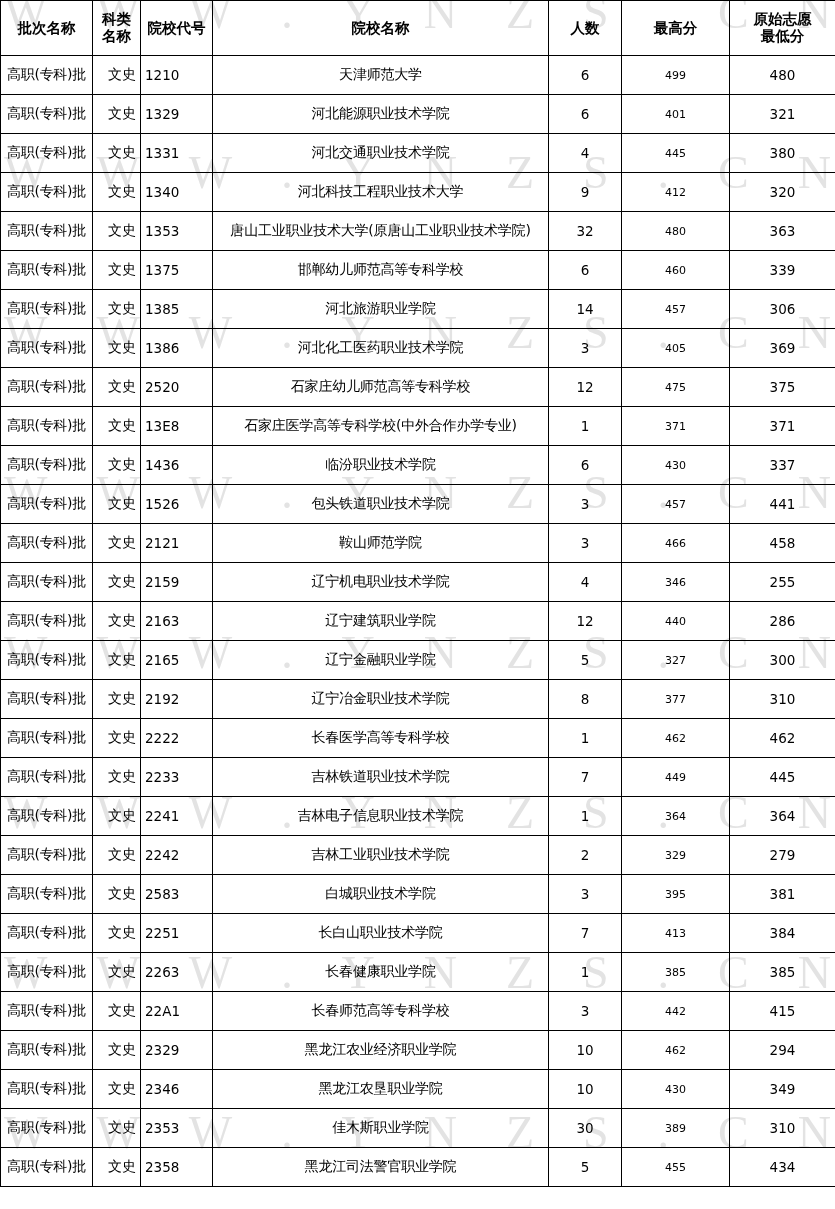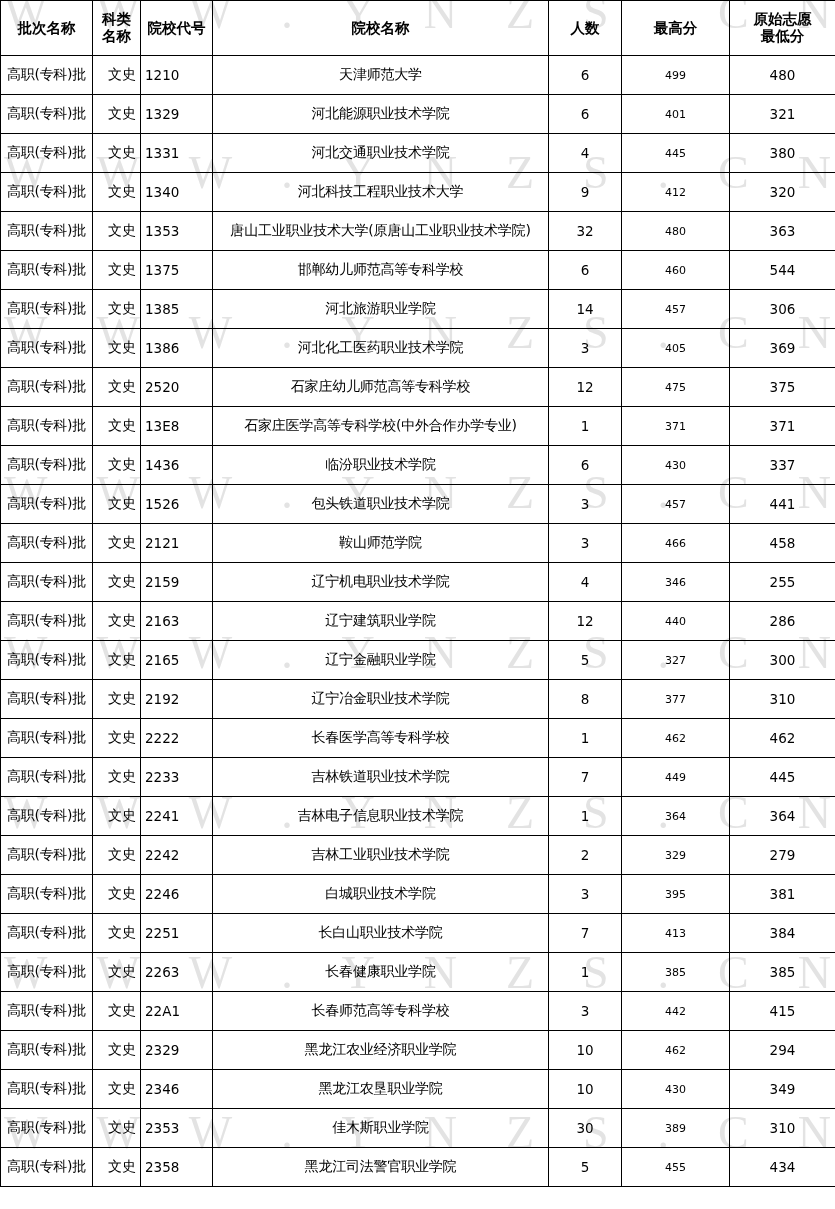--- a/index.html
+++ b/index.html
@@ -299,21 +299,21 @@
             <td class="cell-high">480</td>
             <td class="cell-low">363</td>
           </tr>
           <tr>
             <td class="cell-batch">高职(专科)批</td>
             <td class="cell-cat">文史</td>
             <td class="cell-code">1375</td>
             <td class="cell-name">邯郸幼儿师范高等专科学校</td>
             <td class="cell-count">6</td>
             <td class="cell-high">460</td>
-            <td class="cell-low">544</td>
+            <td class="cell-low">339</td>
           </tr>
           <tr>
             <td class="cell-batch">高职(专科)批</td>
             <td class="cell-cat">文史</td>
             <td class="cell-code">1385</td>
             <td class="cell-name">河北旅游职业学院</td>
             <td class="cell-count">14</td>
             <td class="cell-high">457</td>
             <td class="cell-low">306</td>
           </tr>
@@ -439,21 +439,21 @@
             <td class="cell-cat">文史</td>
             <td class="cell-code">2242</td>
             <td class="cell-name">吉林工业职业技术学院</td>
             <td class="cell-count">2</td>
             <td class="cell-high">329</td>
             <td class="cell-low">279</td>
           </tr>
           <tr>
             <td class="cell-batch">高职(专科)批</td>
             <td class="cell-cat">文史</td>
-            <td class="cell-code">2246</td>
+            <td class="cell-code">2583</td>
             <td class="cell-name">白城职业技术学院</td>
             <td class="cell-count">3</td>
             <td class="cell-high">395</td>
             <td class="cell-low">381</td>
           </tr>
           <tr>
             <td class="cell-batch">高职(专科)批</td>
             <td class="cell-cat">文史</td>
             <td class="cell-code">2251</td>
             <td class="cell-name">长白山职业技术学院</td>

